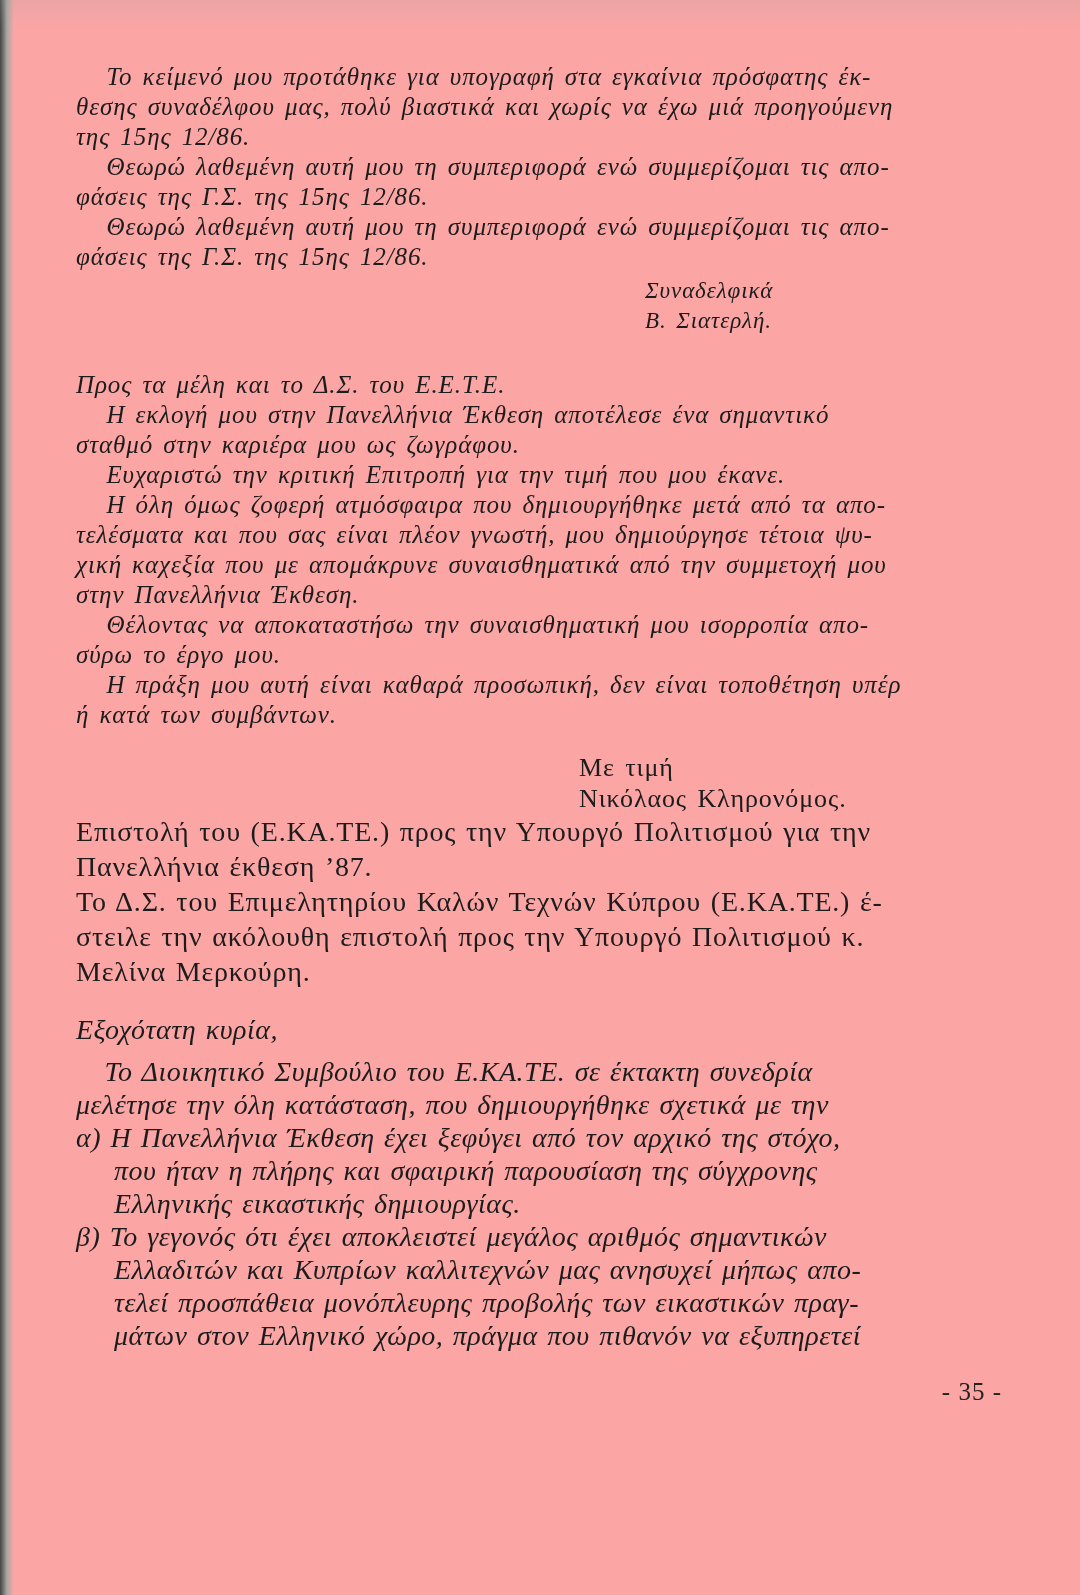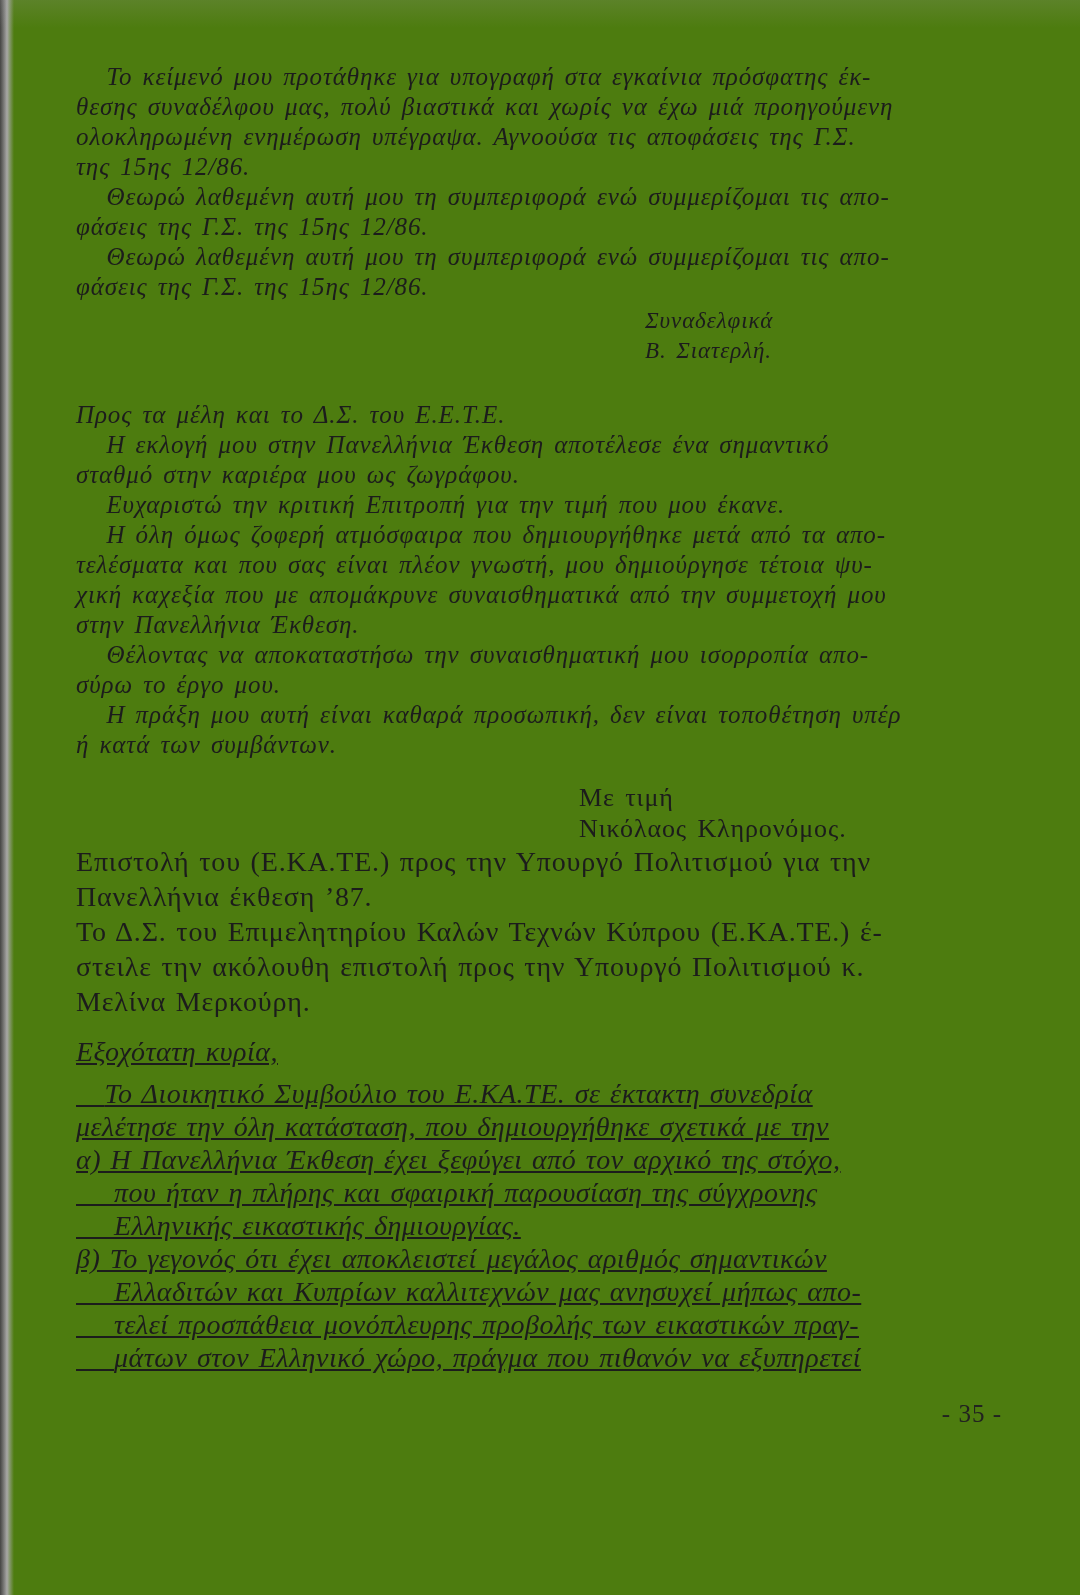--- a/index.html
+++ b/index.html
@@ -5,21 +5,21 @@
   html, body {
     margin: 0;
     padding: 0;
     background: #f0f0ee;
   }
   .scan-page {
     position: relative;
     width: 1080px;
     height: 1595px;
     margin: 0 auto;
-    background: #4d7c0f;
+    background: #fca5a5;
     overflow: hidden;
     font-family: "Liberation Serif", "DejaVu Serif", serif;
     color: #1c1c1c;
     box-sizing: border-box;
   }
   .gutter-shadow {
     position: absolute;
     left: 0; top: 0; bottom: 0;
     width: 14px;
     background: linear-gradient(to right,
@@ -69,21 +69,21 @@
   
   .block-ekate-intro { }
   .block-ekate-intro .line {
     font-style: normal;
     font-size: 28px;
     line-height: 35px;
     letter-spacing: 0.8px;
     word-spacing: 2px;
   }
   
-  .block-ekate-letter { margin-top: 16px; text-decoration: underline; }
+  .block-ekate-letter { margin-top: 24px; }
   .block-ekate-letter .line {
     font-style: italic;
     font-size: 28px;
     line-height: 33px;
     letter-spacing: 0.5px;
     word-spacing: 2px;
   }
   .block-ekate-letter .line:first-child { margin-bottom: 9px; }
   .page-number {
     margin-top: 26px;
@@ -98,21 +98,20 @@
 
 <div class="scan-page">
   <div class="gutter-shadow"></div>
   <div class="top-shade"></div>
 
   <div class="content">
 
     <div class="body-italic">
         <div class="line">   Το κείμενό μου προτάθηκε για υπογραφή στα εγκαίνια πρόσφατης έκ-</div>
         <div class="line">θεσης συναδέλφου μας, πολύ βιαστικά και χωρίς να έχω μιά προηγούμενη</div>
-        <div class="line">ολοκληρωμένη ενημέρωση υπέγραψα. Αγνοούσα τις αποφάσεις της Γ.Σ.</div>
         <div class="line">της 15ης 12/86.</div>
         <div class="line">   Θεωρώ λαθεμένη αυτή μου τη συμπεριφορά ενώ συμμερίζομαι τις απο-</div>
         <div class="line">φάσεις της Γ.Σ. της 15ης 12/86.</div>
         <div class="line">   Θεωρώ λαθεμένη αυτή μου τη συμπεριφορά ενώ συμμερίζομαι τις απο-</div>
         <div class="line">φάσεις της Γ.Σ. της 15ης 12/86.</div>
       </div>
 
     <div class="sig-block sig-siaterli">
         <div class="line">Συναδελφικά</div>
         <div class="line">Β. Σιατερλή.</div>

